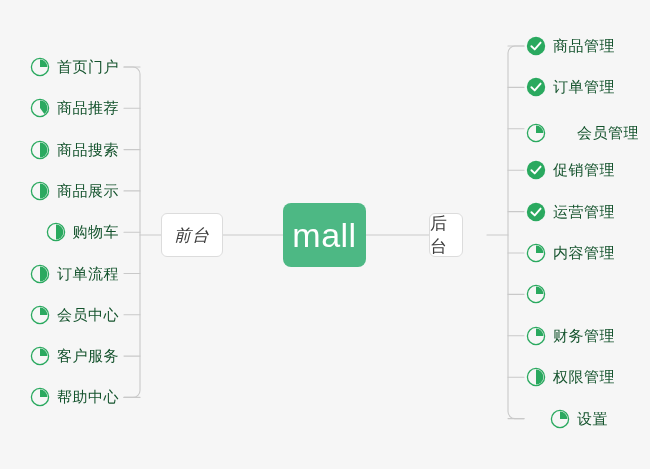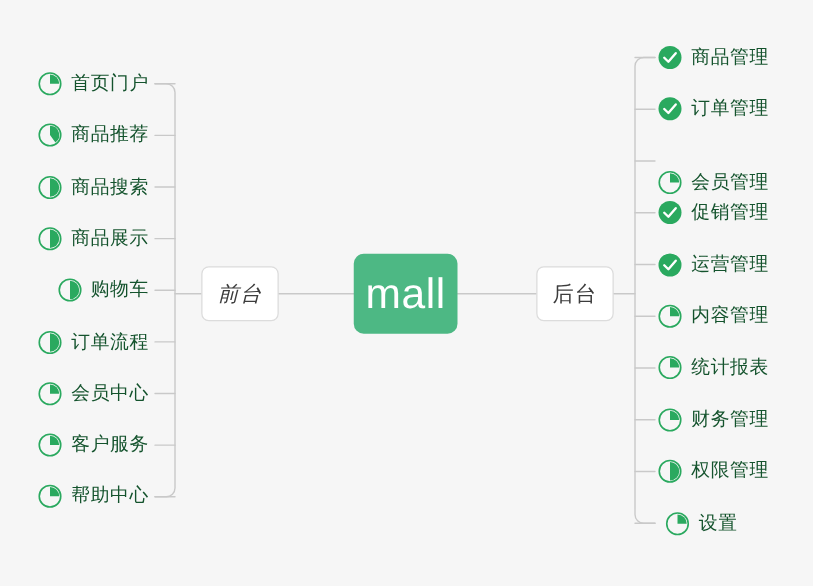--- a/index.html
+++ b/index.html
@@ -95,21 +95,21 @@
   </svg>
 
   <div class="node-root" style="left:283px;top:203px;width:83px;height:64px;">
     <span>mall</span>
   </div>
 
   <div class="node-box" style="left:161px;top:213px;width:62px;height:44px;font-style:italic;">
     <span>前台</span>
   </div>
 
-  <div class="node-box" style="left:429px;top:213px;width:62px;height:44px;">
+  <div class="node-box" style="left:429px;top:213px;width:34px;height:44px;">
     <span>后台</span>
   </div>
 
   <div id="leaves">
       <div class="leaf left" style="top: 54px; right: 531px; justify-content: space-between;">
         <span style="display: flex;">
           <svg viewBox="0 0 20 20" class="ico">
             <circle cx="10" cy="10" r="8.6" fill="none" stroke="#2aa95f" stroke-width="1.3"></circle>
             <path d="M 10 10 L 10 2.5999999999999996 A 7.4 7.4 0 0 1 17.40 10.00 Z" fill="#2aa95f"></path>
           </svg>
@@ -199,21 +199,21 @@
       </div>
       <div class="leaf right" style="top: 74.4px; left: 526px;">
         <span style="display: flex;">
           <svg viewBox="0 0 20 20" class="ico">
             <circle cx="10" cy="10" r="9.2" fill="#2aa95f"></circle>
             <path d="M 5.4 10.2 L 8.7 13.4 L 14.6 6.6" fill="none" stroke="#ffffff" stroke-width="1.9" stroke-linecap="round" stroke-linejoin="round"></path>
           </svg>
         </span>
         <span class="leaf-label">订单管理</span>
       </div>
-      <div class="leaf right" style="top: 133px; left: 526px;">
+      <div class="leaf right" style="top: 120px; left: 526px; gap: 24px;">
         <span style="display: flex;">
           <svg viewBox="0 0 20 20" class="ico">
             <circle cx="10" cy="10" r="8.6" fill="none" stroke="#2aa95f" stroke-width="1.3"></circle>
             <path d="M 10 10 L 10 2.5999999999999996 A 7.4 7.4 0 0 1 17.40 10.00 Z" fill="#2aa95f"></path>
           </svg>
         </span>
         <span class="leaf-label">会员管理</span>
       </div>
       <div class="leaf right" style="top: 157.2px; left: 526px;">
         <span style="display: flex;">
@@ -242,41 +242,40 @@
         </span>
         <span class="leaf-label">内容管理</span>
       </div>
       <div class="leaf right" style="top: 281.4px; left: 526px;">
         <span style="display: flex;">
           <svg viewBox="0 0 20 20" class="ico">
             <circle cx="10" cy="10" r="8.6" fill="none" stroke="#2aa95f" stroke-width="1.3"></circle>
             <path d="M 10 10 L 10 2.5999999999999996 A 7.4 7.4 0 0 1 17.40 10.00 Z" fill="#2aa95f"></path>
           </svg>
         </span>
-        <span class="leaf-label">统计报表</span>
       </div>
       <div class="leaf right" style="top: 322.8px; left: 526px;">
         <span style="display: flex;">
           <svg viewBox="0 0 20 20" class="ico">
             <circle cx="10" cy="10" r="8.6" fill="none" stroke="#2aa95f" stroke-width="1.3"></circle>
             <path d="M 10 10 L 10 2.5999999999999996 A 7.4 7.4 0 0 1 17.40 10.00 Z" fill="#2aa95f"></path>
           </svg>
         </span>
         <span class="leaf-label">财务管理</span>
       </div>
       <div class="leaf right" style="top: 364.2px; left: 526px;">
         <span style="display: flex;">
           <svg viewBox="0 0 20 20" class="ico">
             <circle cx="10" cy="10" r="8.6" fill="none" stroke="#2aa95f" stroke-width="1.3"></circle>
             <path d="M 10 10 L 10 2.5999999999999996 A 7.4 7.4 0 0 1 10.00 17.40 Z" fill="#2aa95f"></path>
           </svg>
         </span>
         <span class="leaf-label">权限管理</span>
       </div>
-      <div class="leaf right" style="top: 405.6px; left: 532px;">
+      <div class="leaf right" style="top: 405.6px; left: 550px;">
         <span style="display: flex;">
           <svg viewBox="0 0 20 20" class="ico">
             <circle cx="10" cy="10" r="8.6" fill="none" stroke="#2aa95f" stroke-width="1.3"></circle>
             <path d="M 10 10 L 10 2.5999999999999996 A 7.4 7.4 0 0 1 17.40 10.00 Z" fill="#2aa95f"></path>
           </svg>
         </span>
         <span class="leaf-label">设置</span>
       </div>
     </div>
 </div>

